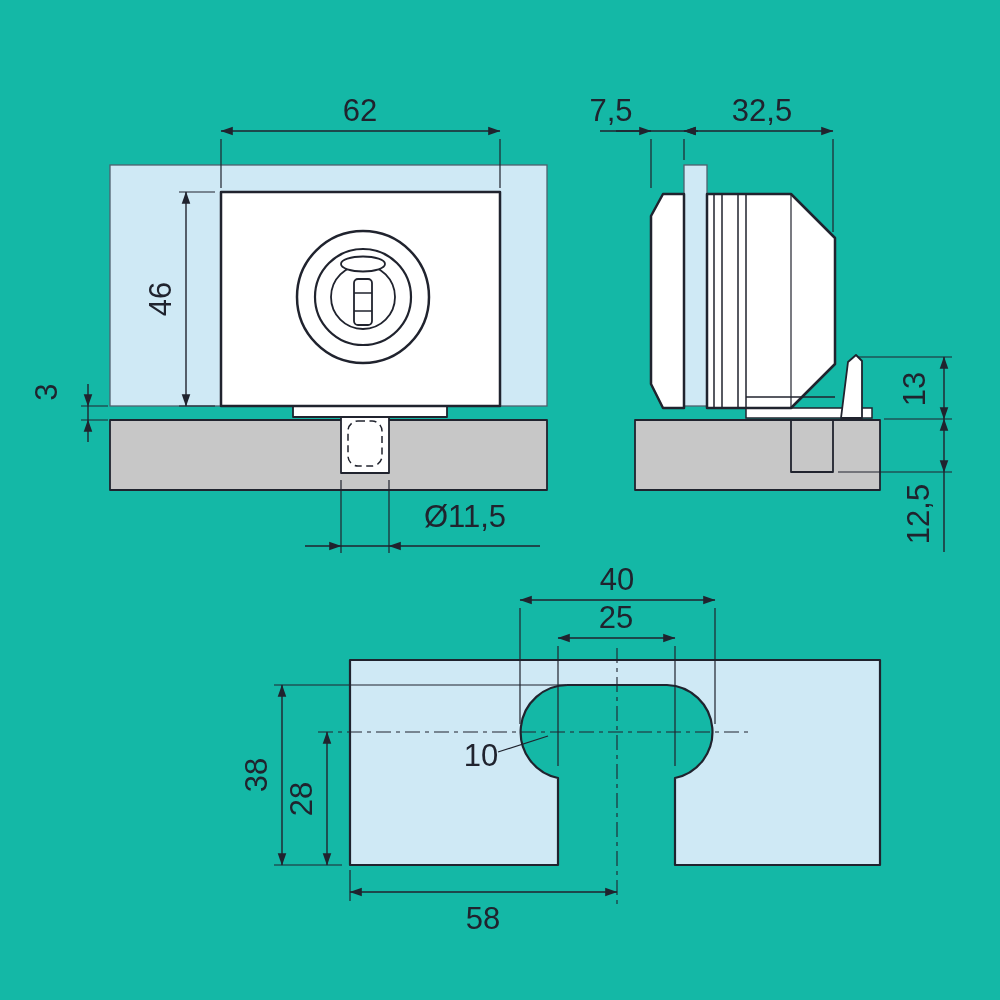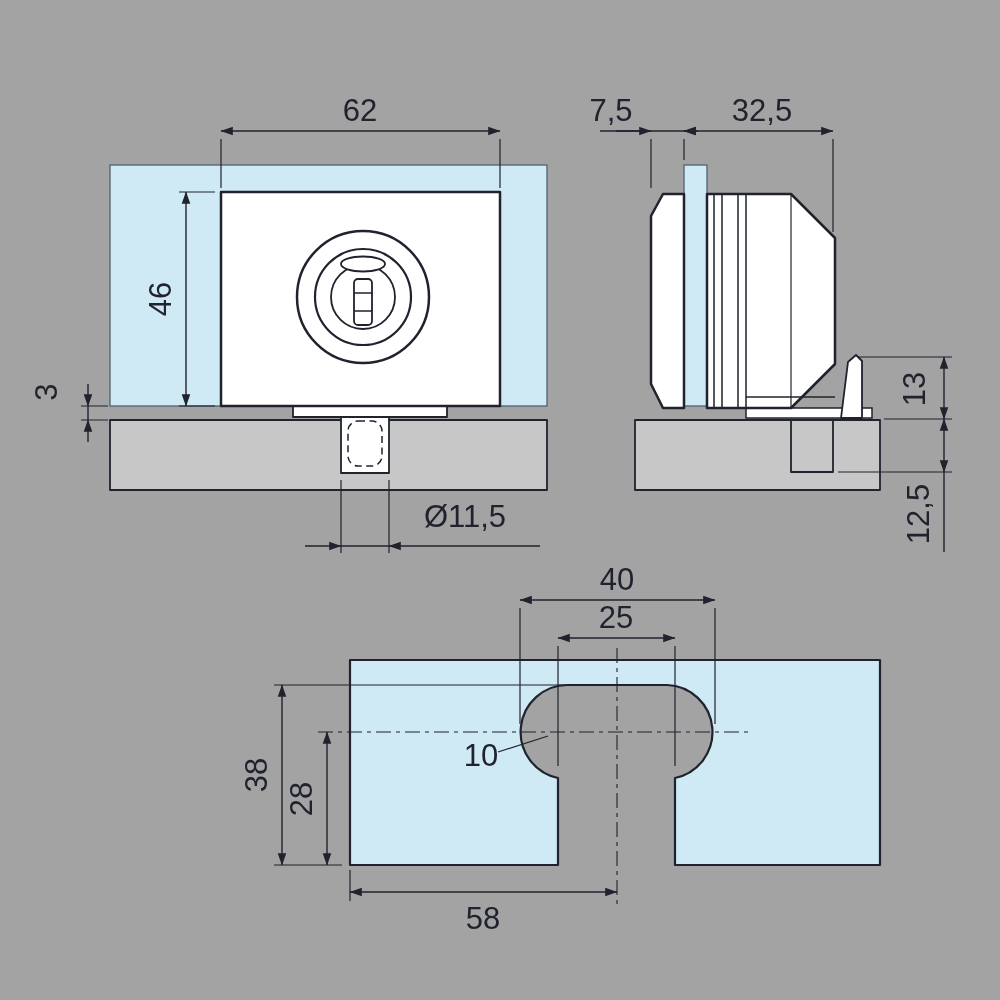--- a/index.html
+++ b/index.html
@@ -1,16 +1,16 @@
 <!DOCTYPE html>
 <html><head>
 <meta charset="utf-8">
 <style>
   html,body{margin:0;padding:0;background:#ffffff}
-  .canvas{width:1000px;height:1000px;background:#a3a3a3;overflow:hidden}
+  .canvas{width:1000px;height:1000px;background:#14b8a6;overflow:hidden}
   svg{display:block;width:1000px;height:1000px}
   .s25{stroke:#20232e;stroke-width:2.5;stroke-linejoin:round}
   .s22{stroke:#20232e;stroke-width:2.2;stroke-linejoin:round}
   .s18{stroke:#20232e;stroke-width:1.8;stroke-linejoin:round}
   .s15{stroke:#20232e;stroke-width:1.5}
   .sglass{stroke:#50616e;stroke-width:1.3}
   .dim{stroke:#20232e;stroke-width:1.4}
   .ext{stroke:#20232e;stroke-width:1.2}
   .dash{stroke:#20232e;stroke-width:1.5;stroke-dasharray:7 4.5}
   .cl{stroke:#20232e;stroke-width:1.1;stroke-dasharray:15 5 4 5}

